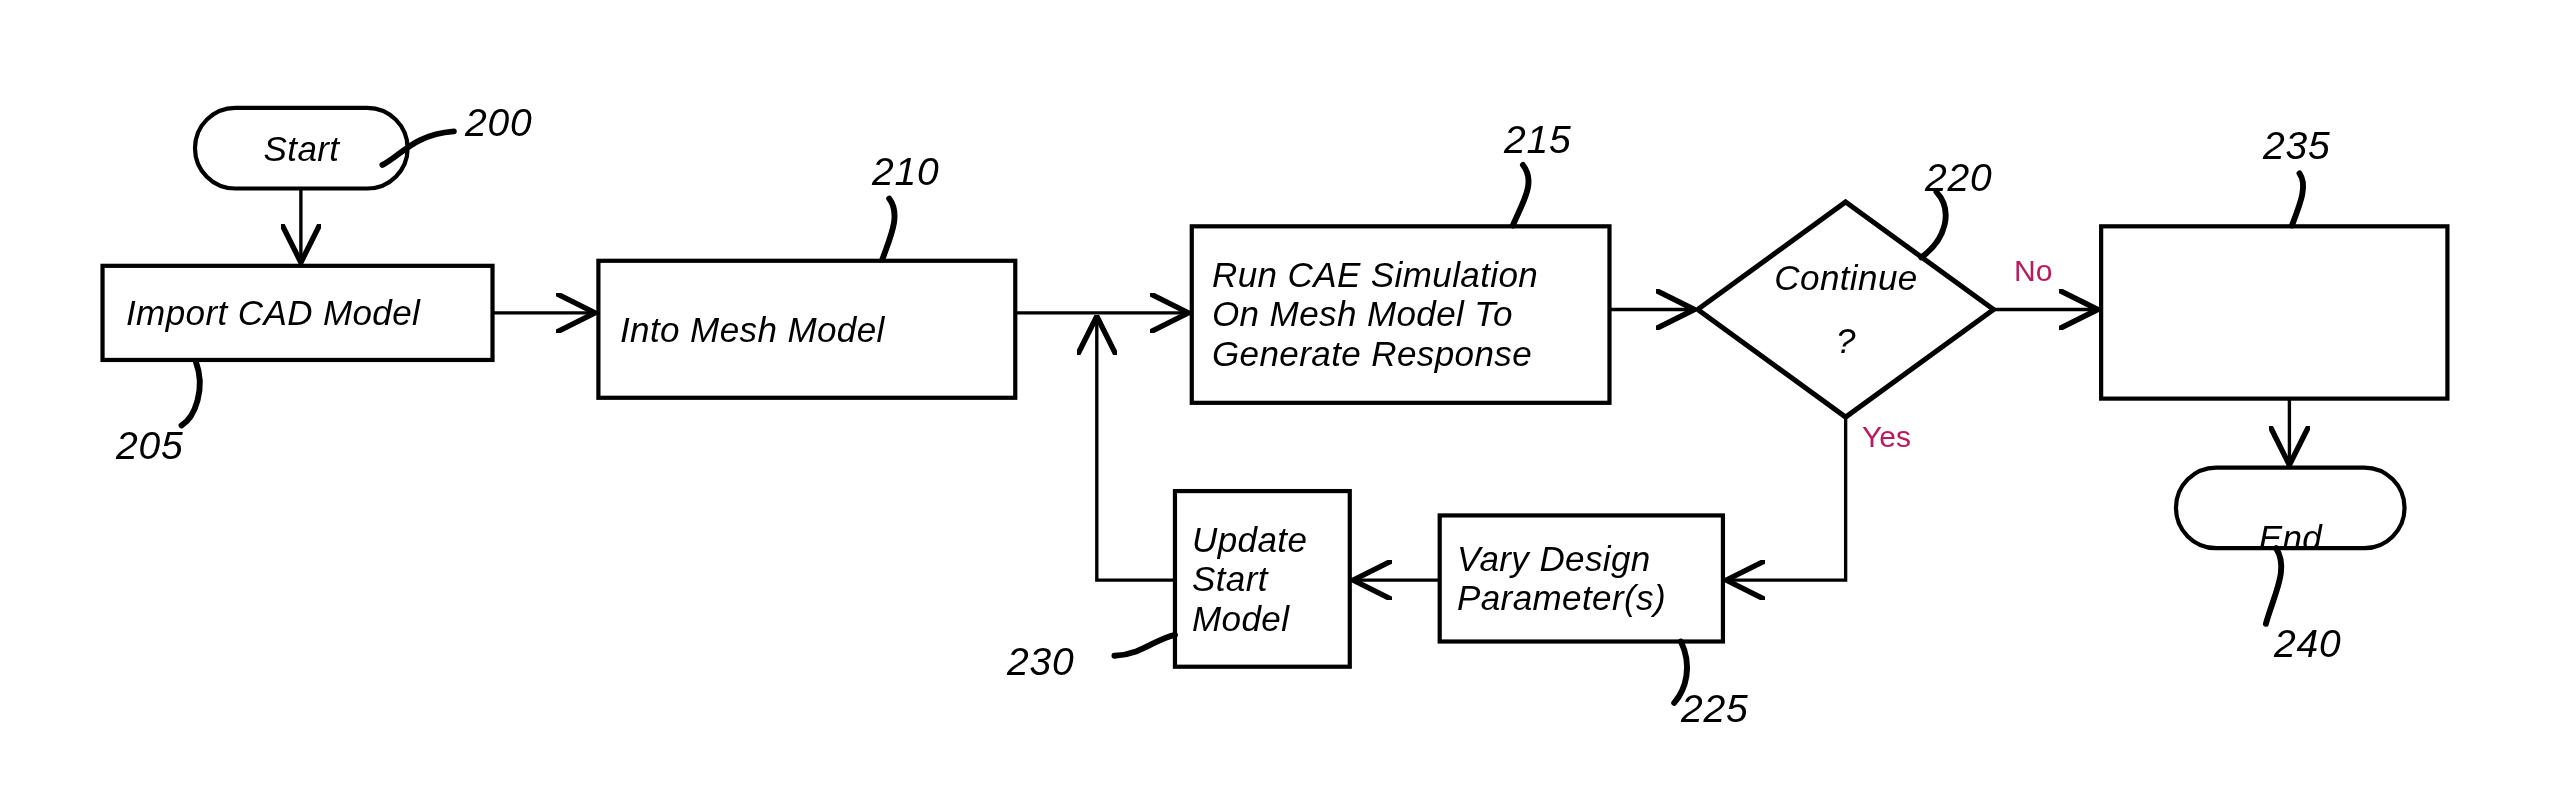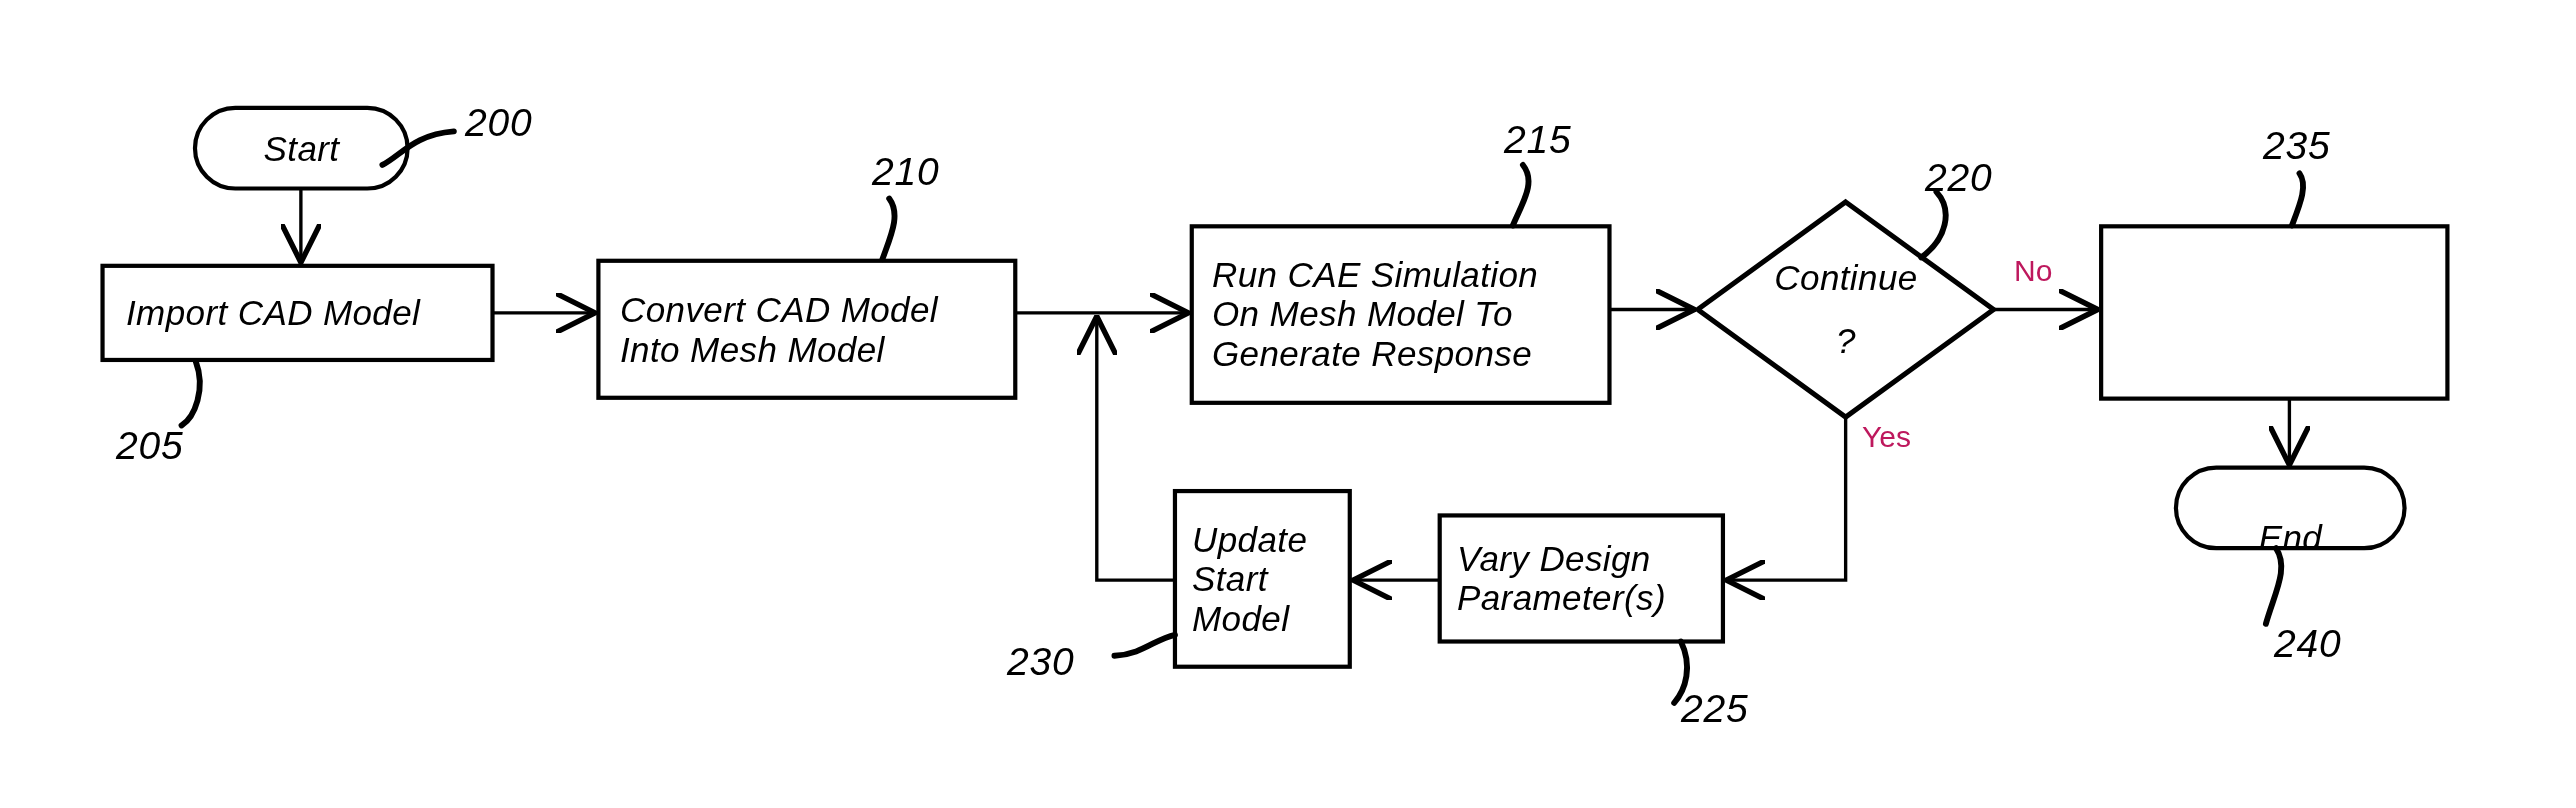--- a/index.html
+++ b/index.html
@@ -161,21 +161,20 @@
 
   <div class="node-text center terminal-text" style="left:195px; top:108px; width:213px; height:81px;">
     <div class="line">Start</div>
   </div>
 
   <div class="node-text process-text" style="left:126px; top:266px; width:361px; height:94px;">
     <div class="line">Import CAD Model</div>
   </div>
 
   <div class="node-text process-text" style="left:620px; top:261px; width:387px; height:137px;">
-    <div class="line">Convert CAD Model</div>
     <div class="line">Into Mesh Model</div>
   </div>
 
   <div class="node-text process-text" style="left:1212px; top:226px; width:393px; height:176px;">
     <div class="line">Run CAE Simulation</div>
     <div class="line">On Mesh Model To</div>
     <div class="line">Generate Response</div>
   </div>
 
   <div class="node-text center decision-text" style="left:1715px; top:242px; width:262px; height:134px;">

